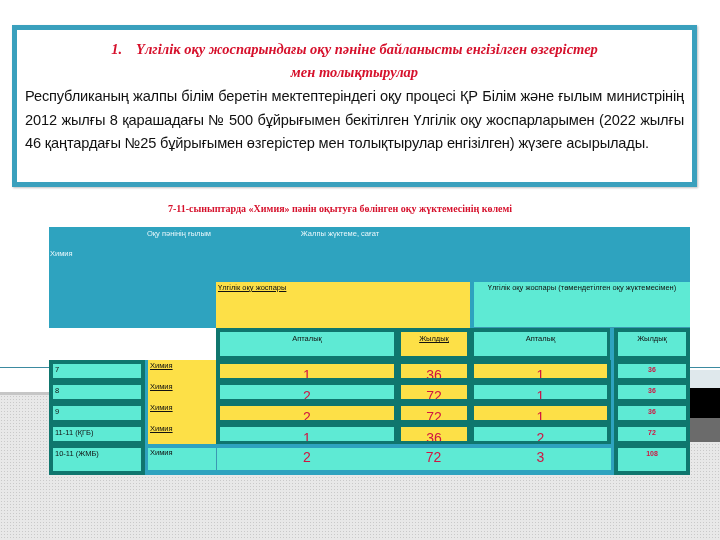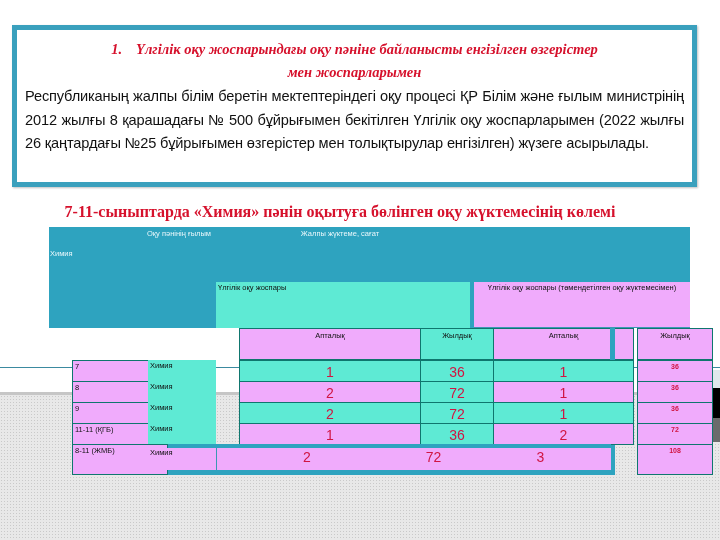--- a/index.html
+++ b/index.html
@@ -46,47 +46,47 @@
   .tb-title .num { margin-right:14px; }
   .tb-body {
     font-family:"Liberation Sans Narrow", "Liberation Sans", sans-serif;
     font-size:14.6px; color:#111; line-height:23.6px;
     text-align:justify; padding:0 8px 0 8px; margin-top:1px;
     letter-spacing:-0.15px;
   }
 
   .caption {
     position:absolute; left:0; top:203px; width:680px; text-align:center;
-    font-family:"Liberation Serif", serif; font-weight:bold; color:#d6112c; font-size:16px;
+    font-family:"Liberation Serif", serif; font-weight:bold; color:#d6112c; font-size:10px;
   }
 
   .tbl { position:absolute; left:49px; top:227px; width:641px; height:248px; }
   .cell { position:absolute; box-sizing:border-box; font-size:7.5px; color:#111; overflow:hidden; }
   .hdr { background:#2ea3bf; color:#e8f7fb; }
-  .mid { background:#5eead4; }
-  .light { background:#f0abfc; }
+  .mid { background:#fde047;text-decoration:underline; }
+  .light { background:#5eead4; }
   .red { color:#d01542; font-family:"Liberation Sans", sans-serif; }
-  .bl { border:1px solid #0f766e;margin-left:23px; }
+  .bl { border:4px solid #0f766e; }
 </style>
 </head>
 <body>
 
 <div class="bg-line"></div>
 <div class="bg-band"></div>
 <div class="bg-lower"></div>
 <div class="bg-light"></div>
 <div class="bg-dark"></div>
 <div class="bg-darkgray"></div>
 
 <div class="textbox">
   <div class="tb-title">
     <span class="num">1.</span><span>Үлгілік оқу жоспарындағы оқу пәніне байланысты енгізілген өзгерістер</span><br>
-    <span>мен жоспарларымен</span>
+    <span>мен толықтырулар</span>
   </div>
-  <div class="tb-body">Республиканың жалпы білім беретін мектептеріндегі оқу процесі ҚР Білім және ғылым министрінің 2012 жылғы 8 қарашадағы № 500 бұйрығымен бекітілген Үлгілік оқу жоспарларымен (2022 жылғы 26 қаңтардағы №25 бұйрығымен өзгерістер мен толықтырулар енгізілген) жүзеге асырылады.</div>
+  <div class="tb-body">Республиканың жалпы білім беретін мектептеріндегі оқу процесі ҚР Білім және ғылым министрінің 2012 жылғы 8 қарашадағы № 500 бұйрығымен бекітілген Үлгілік оқу жоспарларымен (2022 жылғы 46 қаңтардағы №25 бұйрығымен өзгерістер мен толықтырулар енгізілген) жүзеге асырылады.</div>
 </div>
 
 <div class="caption">7-11-сыныптарда «Химия» пәнін оқытуға бөлінген оқу жүктемесінің көлемі</div>
 
 <div class="tbl">
 
   <div class="cell hdr" style="left:0;top:0;width:641px;height:101px;"></div>
   <div class="cell" style="left:1px;top:22px;width:90px;color:#e8f7fb;">Химия</div>
   <div class="cell" style="left:95px;top:2px;width:70px;text-align:center;color:#e8f7fb;line-height:9px;">Оқу пәнінің ғылым</div>
   <div class="cell" style="left:166px;top:2px;width:250px;text-align:center;color:#e8f7fb;">Жалпы жүктеме, сағат</div>
@@ -132,20 +132,20 @@
   <div>
     <div class="cell light bl" style="left:0;top:196px;width:96px;height:22px;padding:1px 2px;">11-11 (ҚГБ)</div>
     <div class="cell mid" style="left:99px;top:196px;width:68px;height:22px;padding:1px 2px;">Химия</div>
     <div class="cell light bl red" style="left:167px;top:196px;width:182px;height:22px;text-align:center;font-size:14px;line-height:22px;">1</div>
     <div class="cell mid bl red" style="left:348px;top:196px;width:74px;height:22px;text-align:center;font-size:14px;line-height:22px;">36</div>
     <div class="cell light bl red" style="left:421px;top:196px;width:141px;height:22px;text-align:center;font-size:14px;line-height:22px;">2</div>
     <div class="cell light bl red" style="left:565px;top:196px;width:76px;height:22px;text-align:center;font-size:7px;font-weight:bold;padding-top:2px;">72</div>
   </div>
   <div class="cell hdr" style="left:99px;top:217px;width:463px;height:4px;"></div>
   <div>
-    <div class="cell light bl" style="left:0;top:217px;width:96px;height:31px;padding:1px 2px;">8-11 (ЖМБ)</div>
+    <div class="cell light bl" style="left:0;top:217px;width:96px;height:31px;padding:1px 2px;">10-11 (ЖМБ)</div>
     <div class="cell light" style="left:99px;top:221px;width:68px;height:22px;padding:0 2px;">Химия</div>
     <div class="cell light red" style="left:167px;top:221px;width:182px;height:22px;text-align:center;font-size:14px;line-height:18px;border-left:1px solid #3b98b3;border-right:1px solid #3b98b3;">2</div>
     <div class="cell light red" style="left:348px;top:221px;width:74px;height:22px;text-align:center;font-size:14px;line-height:18px;border-right:1px solid #3b98b3;">72</div>
     <div class="cell light red" style="left:421px;top:221px;width:141px;height:22px;text-align:center;font-size:14px;line-height:18px;">3</div>
     <div class="cell light bl red" style="left:565px;top:217px;width:76px;height:31px;text-align:center;font-size:7px;font-weight:bold;padding-top:2px;">108</div>
   </div>
 </div>
 
 </body></html>

